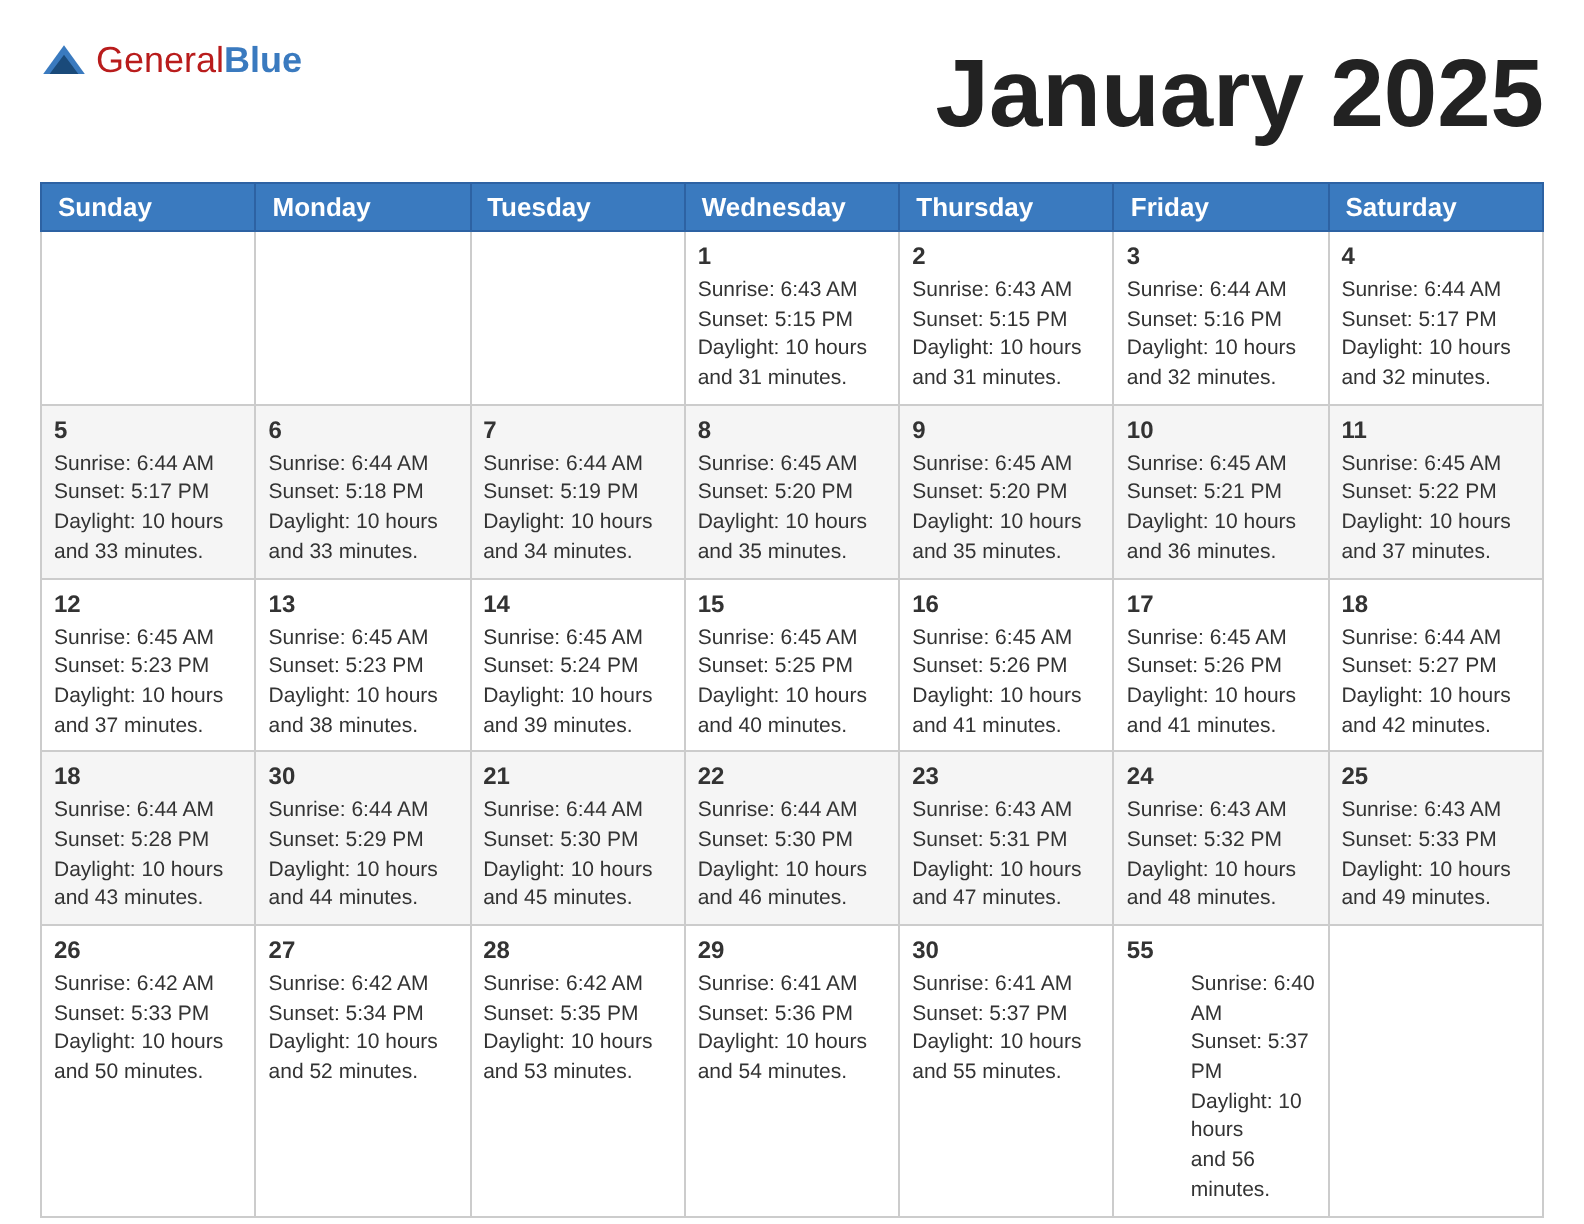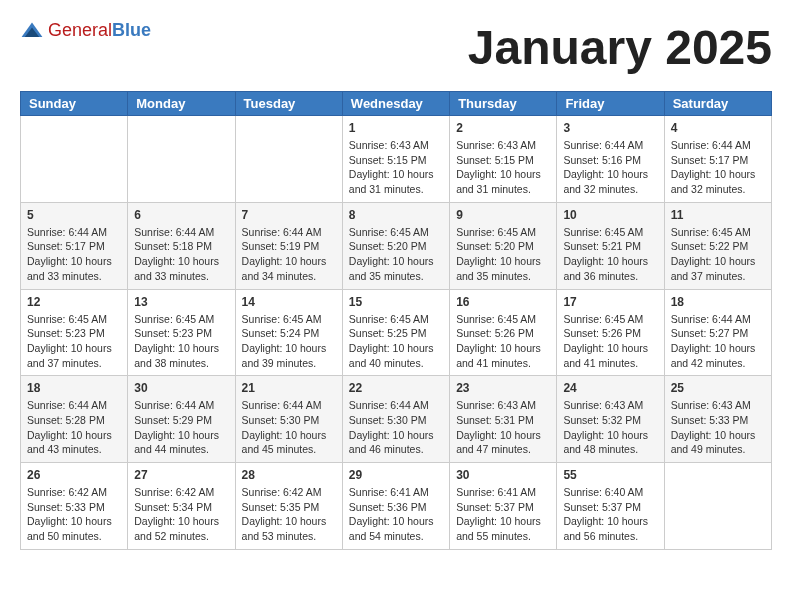--- a/index.html
+++ b/index.html
@@ -339,21 +339,21 @@
         </td>
         <td>
           <div class="day-number">30</div>
           <div class="day-info" style="white-space: pre-line;">Sunrise: 6:41 AM
 Sunset: 5:37 PM
 Daylight: 10 hours
 and 55 minutes.</div>
         </td>
         <td>
           <div class="day-number">55</div>
-          <div class="day-info" style="white-space: pre-line;">Sunrise: 6:40 AM
+          <div class="day-info" style="white-space: pre-line; margin-left: 32px;">Sunrise: 6:40 AM
 Sunset: 5:37 PM
 Daylight: 10 hours
 and 56 minutes.</div>
         </td>
         <td class="empty-cell"></td>
       </tr>
     </tbody>
 </table>
 
 </body></html>

